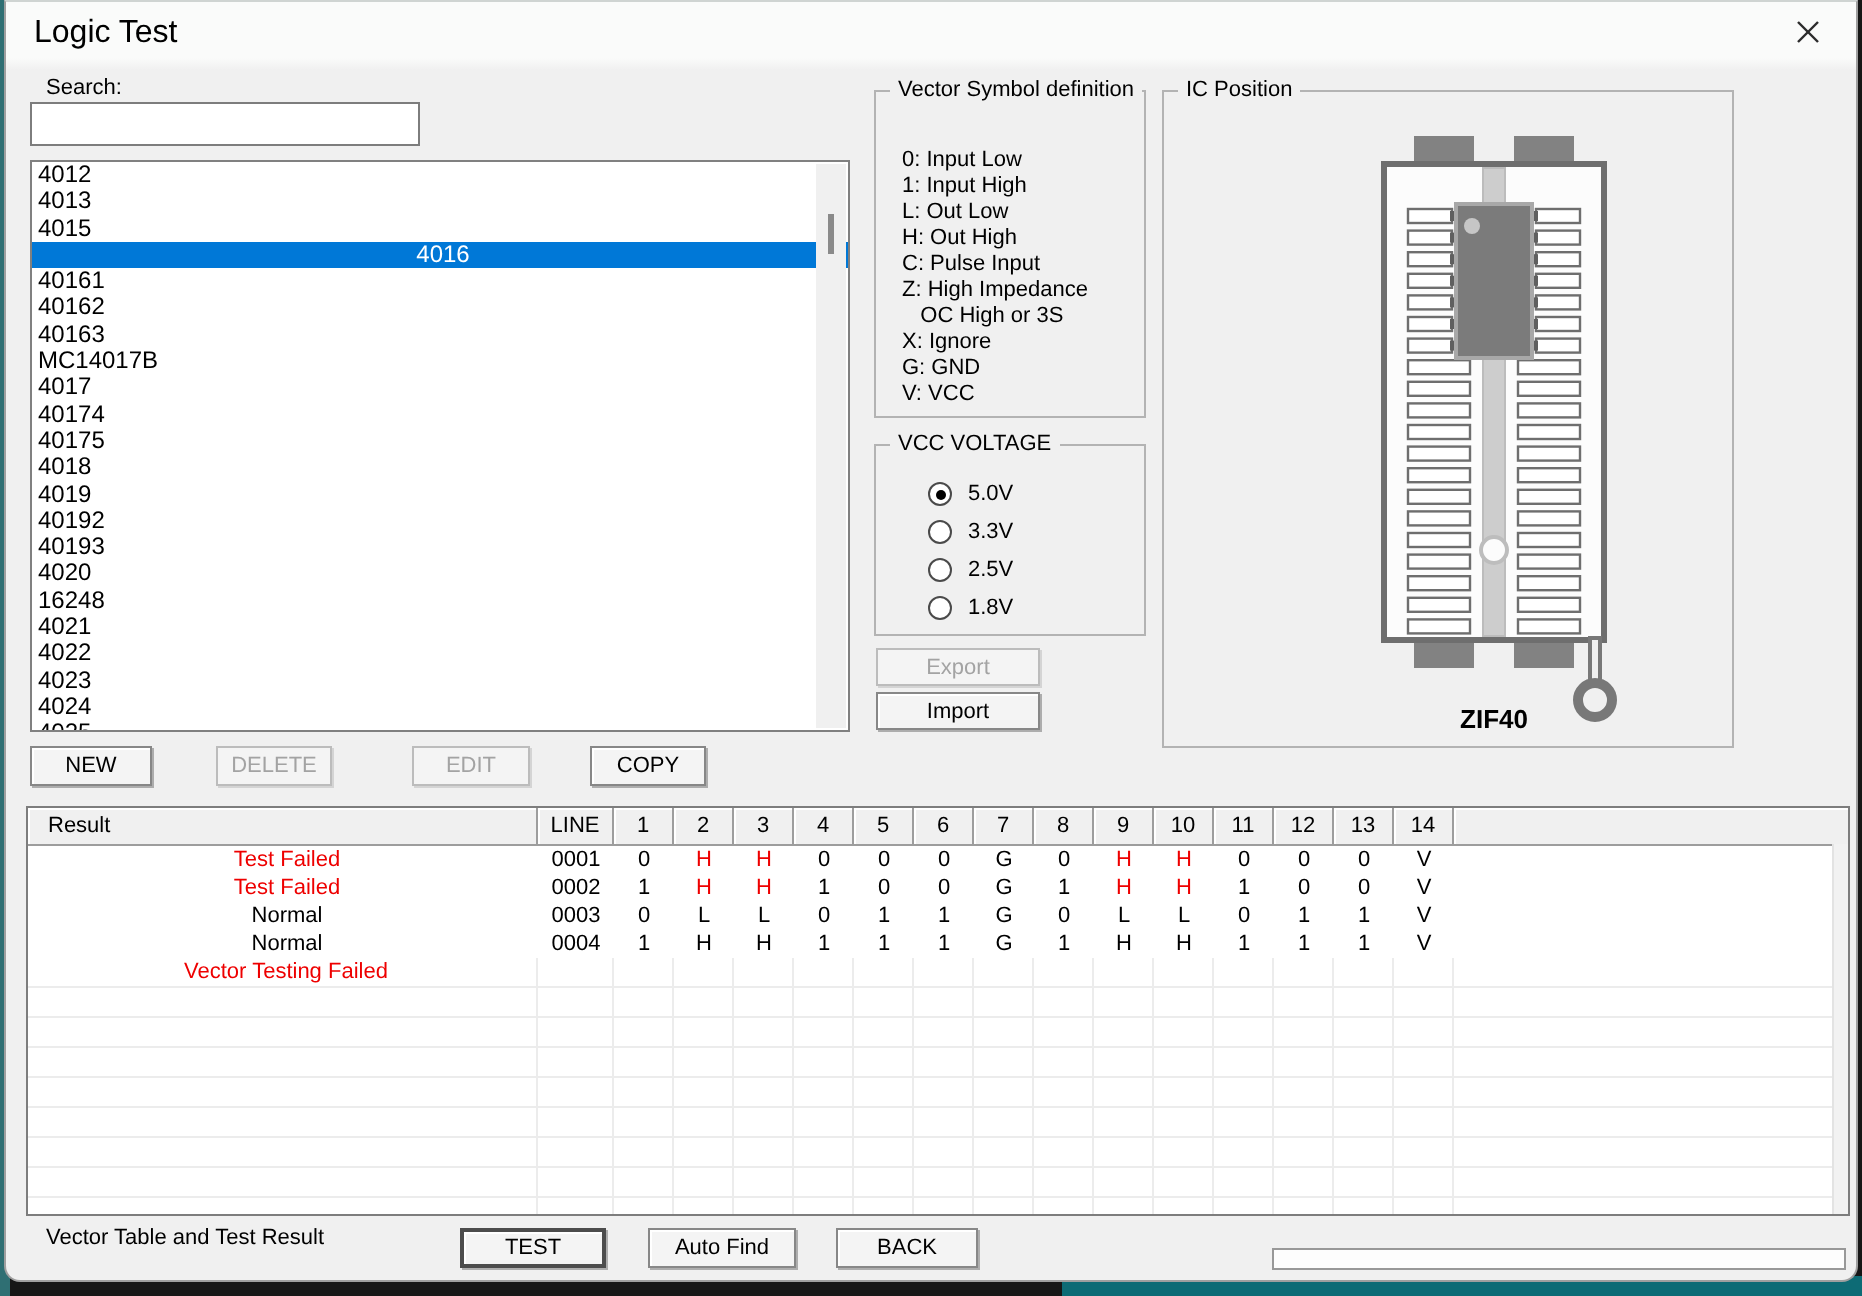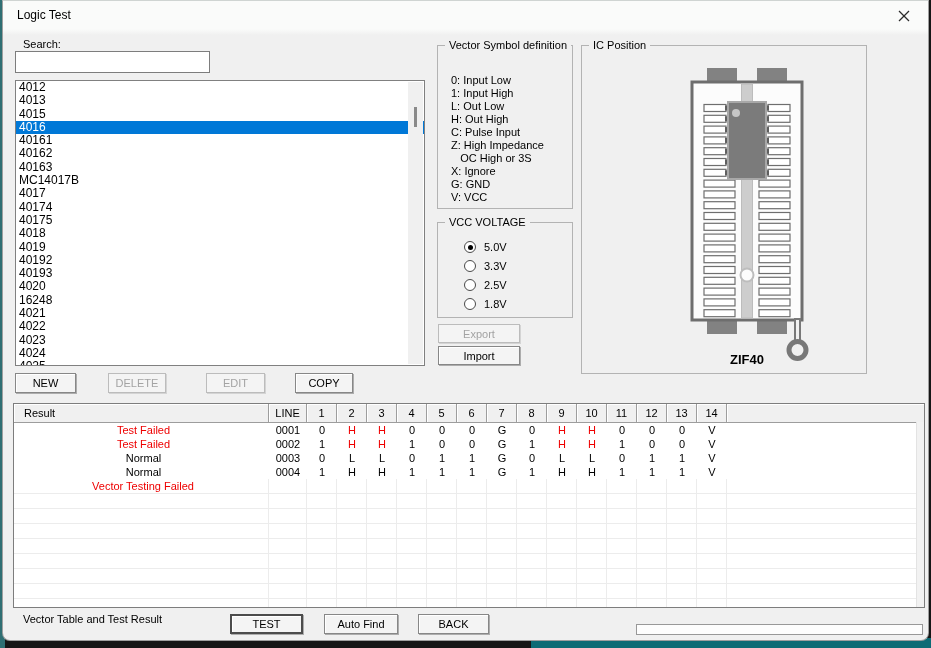--- a/index.html
+++ b/index.html
@@ -10,21 +10,21 @@
   }
   #desktop-left{position:absolute;left:0;top:0;width:5px;height:648px;background:#2f6f73;}
   #desktop-br{position:absolute;right:0;bottom:0;width:400px;height:10px;background:#0d6b75;}
   #dialog{
     position:absolute;left:2px;top:0;width:927px;height:641px;box-sizing:border-box;
     background:linear-gradient(#fafbfa 0px,#fafbfa 28px,#f0f0f0 34px,#f0f0f0 100%);
     border:1px solid #9f9f9f;border-top:1px solid #cfd4d2;border-radius:0 0 8px 8px;overflow:hidden;
   }
   .abs{position:absolute;}
   .lbl{font-size:11px;line-height:13px;}
-  #title{left:14px;top:7px;font-size:12px;}
+  #title{left:14px;top:7px;font-size:16px;}
   #close-btn{right:4px;top:2px;width:40px;height:26px;display:flex;align-items:center;justify-content:center;cursor:default;}
 
   
   .gbox{position:absolute;border:1px solid #b3b3b3;box-sizing:border-box;}
   .glabel{position:absolute;top:-7px;left:7px;background:#f0f0f0;padding:0 4px;font-size:11px;line-height:13px;white-space:nowrap;}
 
   
   .btn{
     position:absolute;display:flex;align-items:center;justify-content:center;
     font-size:11px;background:#f4f4f4;color:#000;box-sizing:border-box;
@@ -34,21 +34,21 @@
   .btn.default{border:2px solid #4c4c4c;}
 
   
   #search-input{left:12px;top:50px;width:195px;height:22px;border:1px solid #7d7d7d;background:#fff;
     font-family:"Liberation Sans",sans-serif;font-size:11px;padding:0 4px;box-sizing:border-box;outline:none;}
 
   
   #ic-list{left:12px;top:79px;width:410px;height:286px;background:#fff;border:1px solid #808080;
     box-sizing:border-box;overflow:hidden;font-size:12px;}
   .lrow{height:13.3px;line-height:13.5px;padding-left:3px;white-space:nowrap;}
-  .lrow.sel{background:var(--sel,#0078d7);color:#fff;}
+  .lrow.sel{background:var(--sel,#0078d7);color:#fff;text-align:center;}
   #list-sb{position:absolute;top:1px;right:1px;bottom:1px;width:15px;background:#f0f0f0;}
   #list-thumb{position:absolute;top:25px;left:6px;width:3px;height:20px;background:#8a8a8a;}
 
   
   #vs-lines{position:absolute;left:13px;top:28px;font-size:11px;line-height:13px;white-space:pre;}
 
   
   #vcc-rows{position:absolute;left:26px;top:17px;}
   .vrow{display:flex;align-items:center;height:14px;margin-bottom:5px;font-size:11px;}
   .radio{width:12px;height:12px;border-radius:50%;border:1px solid #4a4a4a;background:#fff;

